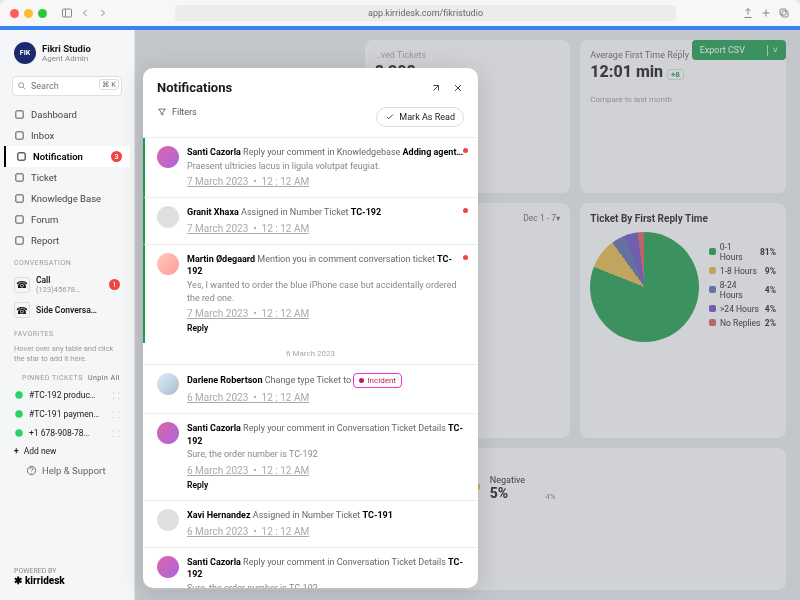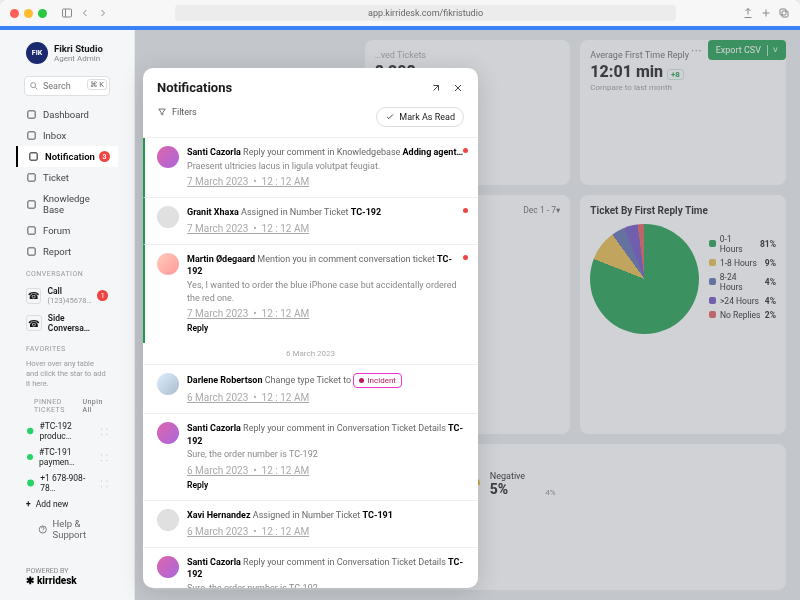--- a/index.html
+++ b/index.html
@@ -10,21 +10,21 @@
 .browser-bar { height: 30px; display: flex; align-items: center; padding: 0 10px; gap: 6px; border-bottom: 4px solid #3b82f6; background: #f7f7f7; border-radius: 8px 8px 0 0; }
 .dots { display: flex; gap: 5px; margin-right: 8px; }
 .dot { width: 9px; height: 9px; border-radius: 50%; }
 .dot.r { background: #ff5f57; } .dot.y { background: #febc2e; } .dot.g { background: #28c840; }
 .nav-ic { width: 12px; height: 12px; color: #888; }
 .addr { flex: 1; text-align: center; font-size: 9px; color: #666; background: #ececec; border-radius: 4px; padding: 3px 0; margin: 0 60px; }
 
 .app { flex: 1; display: flex; overflow: hidden; position: relative; }
 
 
-.sidebar { width: 135px; background: #f5f6f7; border-right: 1px solid #e5e5e5; display: flex; flex-direction: column; padding: 8px 16px; font-size: 9.5px; overflow-y: auto; }
+.sidebar { width: 135px; background: #f5f6f7; border-right: 1px solid #e5e5e5; display: flex; flex-direction: column; padding: 8px 4px; font-size: 9.5px; overflow-y: auto; }
 .sb-top { display: flex; align-items: center; gap: 6px; padding: 4px 10px 8px; }
 .avatar-sm { width: 22px; height: 22px; border-radius: 50%; background: #1b2a6e; color: #fff; display: flex; align-items: center; justify-content: center; font-size: 7px; font-weight: 700; }
 .sb-name { font-weight: 700; font-size: 9.5px; }
 .sb-sub { font-size: 8px; color: #888; }
 .sb-search { margin: 4px 8px 8px; position: relative; }
 .sb-search input { width: 100%; padding: 4px 18px 4px 18px; border: 1px solid #e0e0e0; border-radius: 4px; font-size: 9px; }
 .sb-search .sic { position: absolute; left: 5px; top: 5px; width: 10px; height: 10px; color: #888; }
 .sb-search .kbd { position: absolute; right: 3px; top: 3px; border: 1px solid #ddd; border-radius: 3px; padding: 0 2px; font-size: 7.5px; color: #666; }
 .nav-item { display: flex; align-items: center; gap: 6px; padding: 5px 10px; color: #444; cursor: pointer; position: relative; }
 .nav-item.active { background: #fff; font-weight: 600; color: #000; border-left: 2px solid #000; }
@@ -45,24 +45,24 @@
 .help { display: flex; align-items: center; gap: 5px; padding: 6px 10px; color: #666; margin-left: 12px; }
 
 
 .main { flex: 1; background: #eceef1; position: relative; overflow: hidden; filter: none; }
 .overlay { position: absolute; inset: 0; background: rgba(120,125,135,0.35); }
 
 .dash { position: absolute; inset: 0; padding: 10px 14px; display: grid; grid-template-columns: 1fr 1fr 1fr; grid-template-rows: auto auto auto; gap: 10px; }
 .card { background: #fff; border-radius: 8px; padding: 10px; }
 .card-h { font-size: 9px; color: #666; }
 .card-v { font-size: 16px; font-weight: 800; margin-top: 2px; }
-.card-s { font-size: 8px; color: #999; margin-top: 2px; }
+.card-s { font-size: 8px; color: #999; margin-top: 14px; }
 .exp { position: absolute; right: 14px; top: 10px; display: flex; gap: 6px; align-items: center; }
 .exp .more { color: #888; }
-.exp .btn { background: #1b9c4a; color: #fff; padding: 5px 8px; border-radius: 4px; font-size: 9px; display: flex; align-items: center; gap: 4px; }
+.exp .btn { background: #1b9c4a; color: #fff; padding: 5px 8px; border-radius: 4px; font-size: 9px; display: flex; align-items: center; gap: 20px; }
 .pie { width: 110px; height: 110px; border-radius: 50%; background: conic-gradient(#1b9c4a 0 81%, #e9b949 81% 90%, #5b6ab0 90% 94%, #6a4fc1 94% 98%, #e05a5a 98% 100%); margin: 8px 0; }
 .legend { font-size: 8.5px; }
 .legend div { display: flex; justify-content: space-between; align-items: center; gap: 4px; margin-bottom: 4px; }
 .ld { width: 7px; height: 7px; border-radius: 2px; }
 .bars { display: flex; align-items: flex-end; gap: 8px; height: 80px; }
 .bar { width: 14px; background: #6a4fc1; border-radius: 3px; }
 .bar.s { background: #b5a8e8; width: 14px; }
 .sat { display: flex; gap: 8px; align-items: center; font-size: 9px; }
 .sat-n { font-size: 14px; font-weight: 800; }
 

